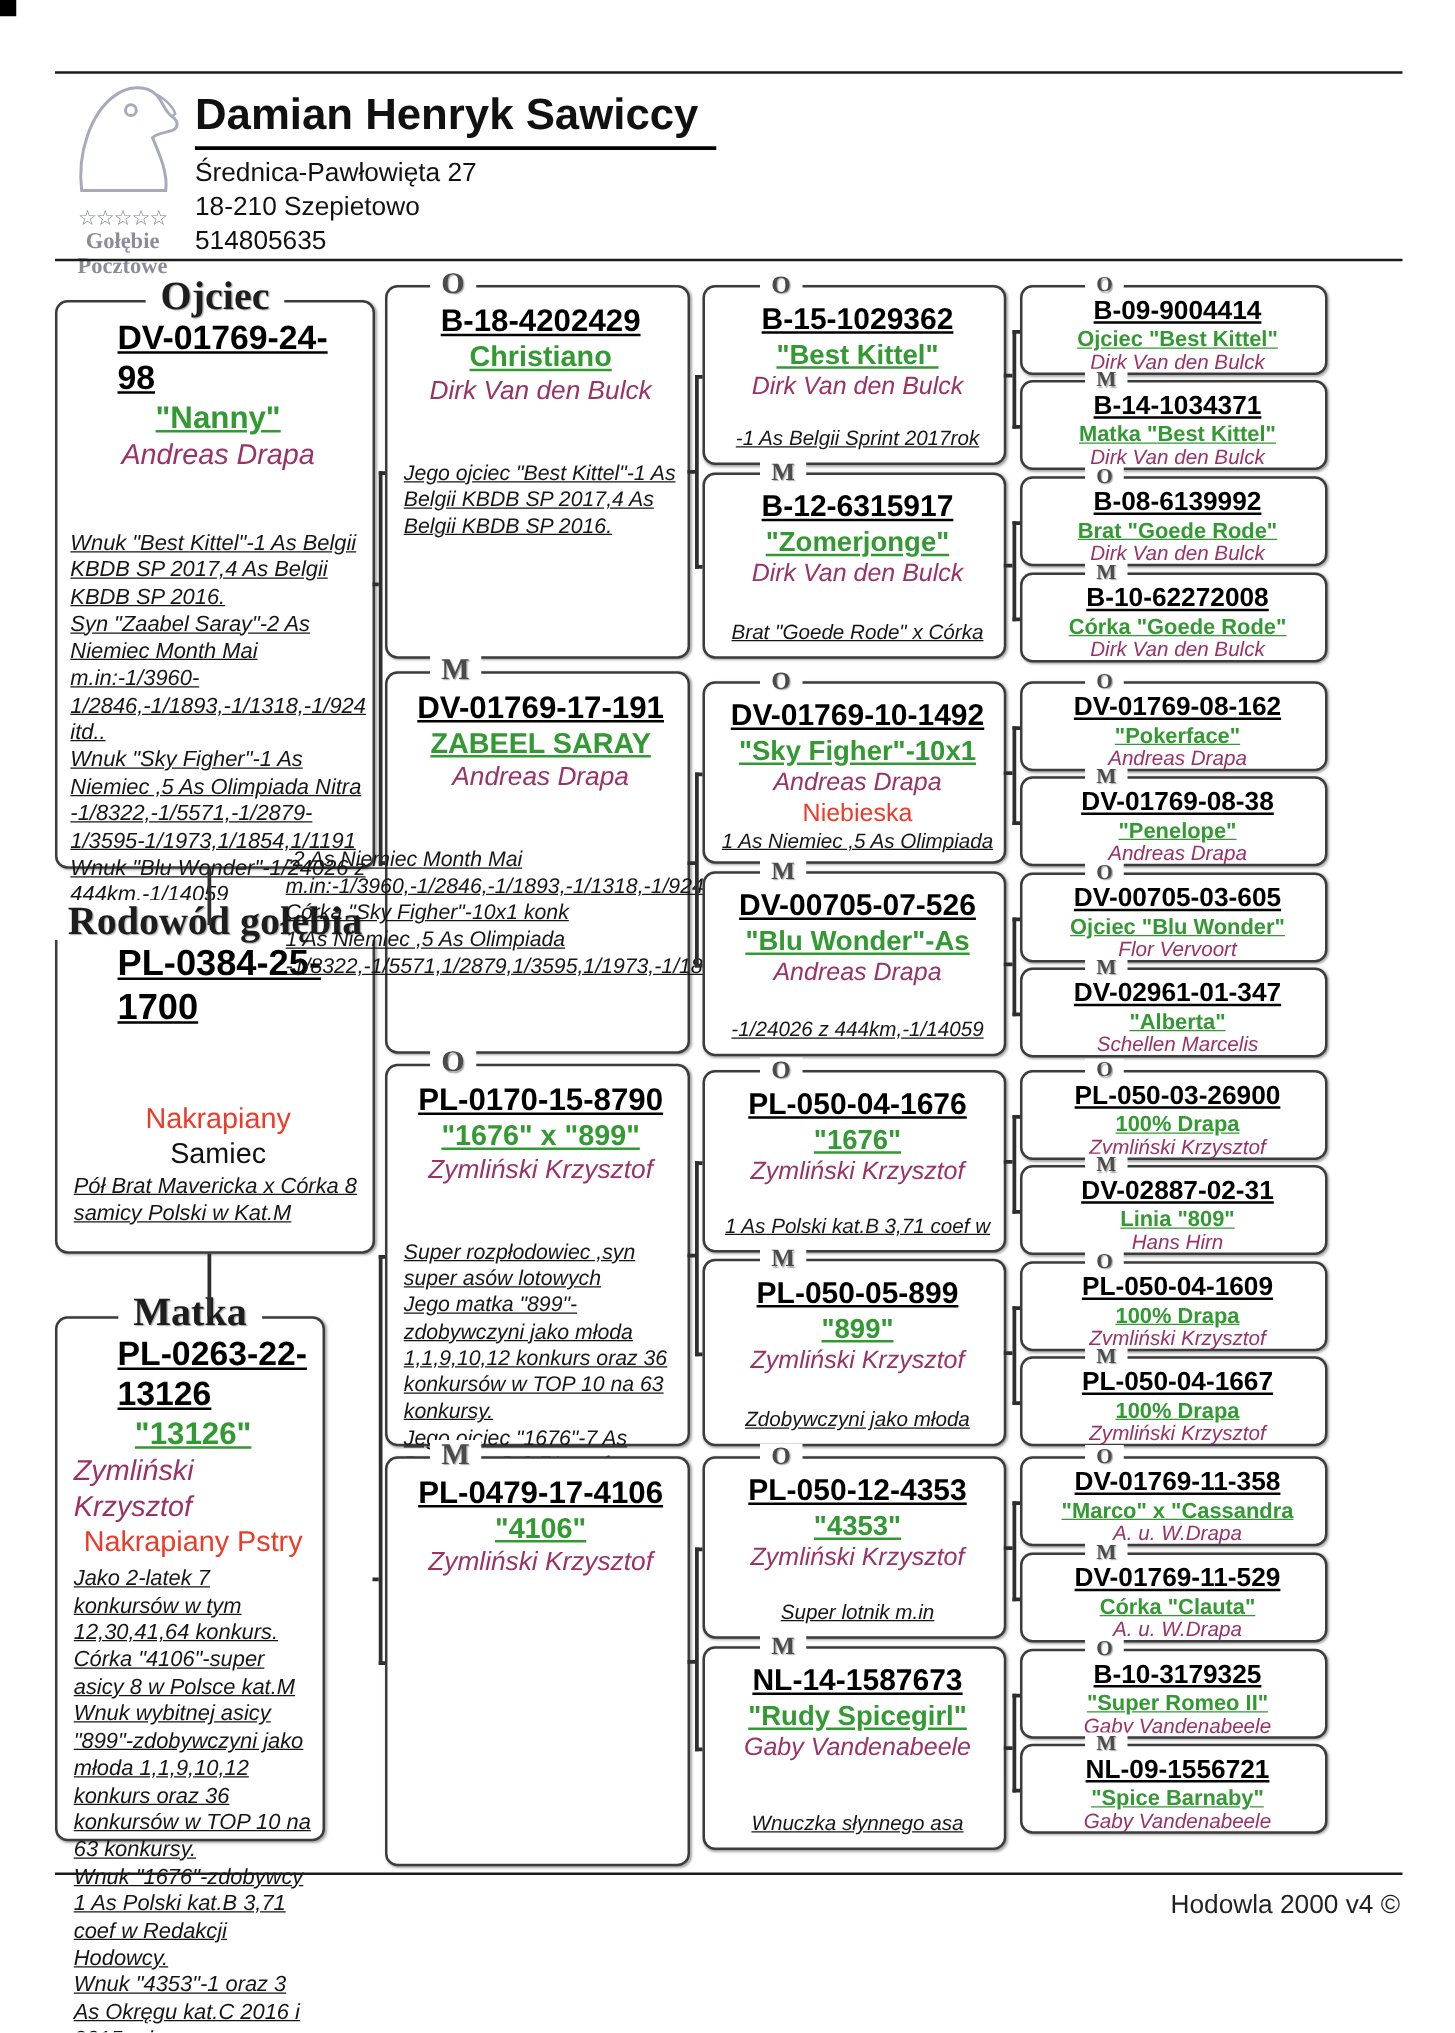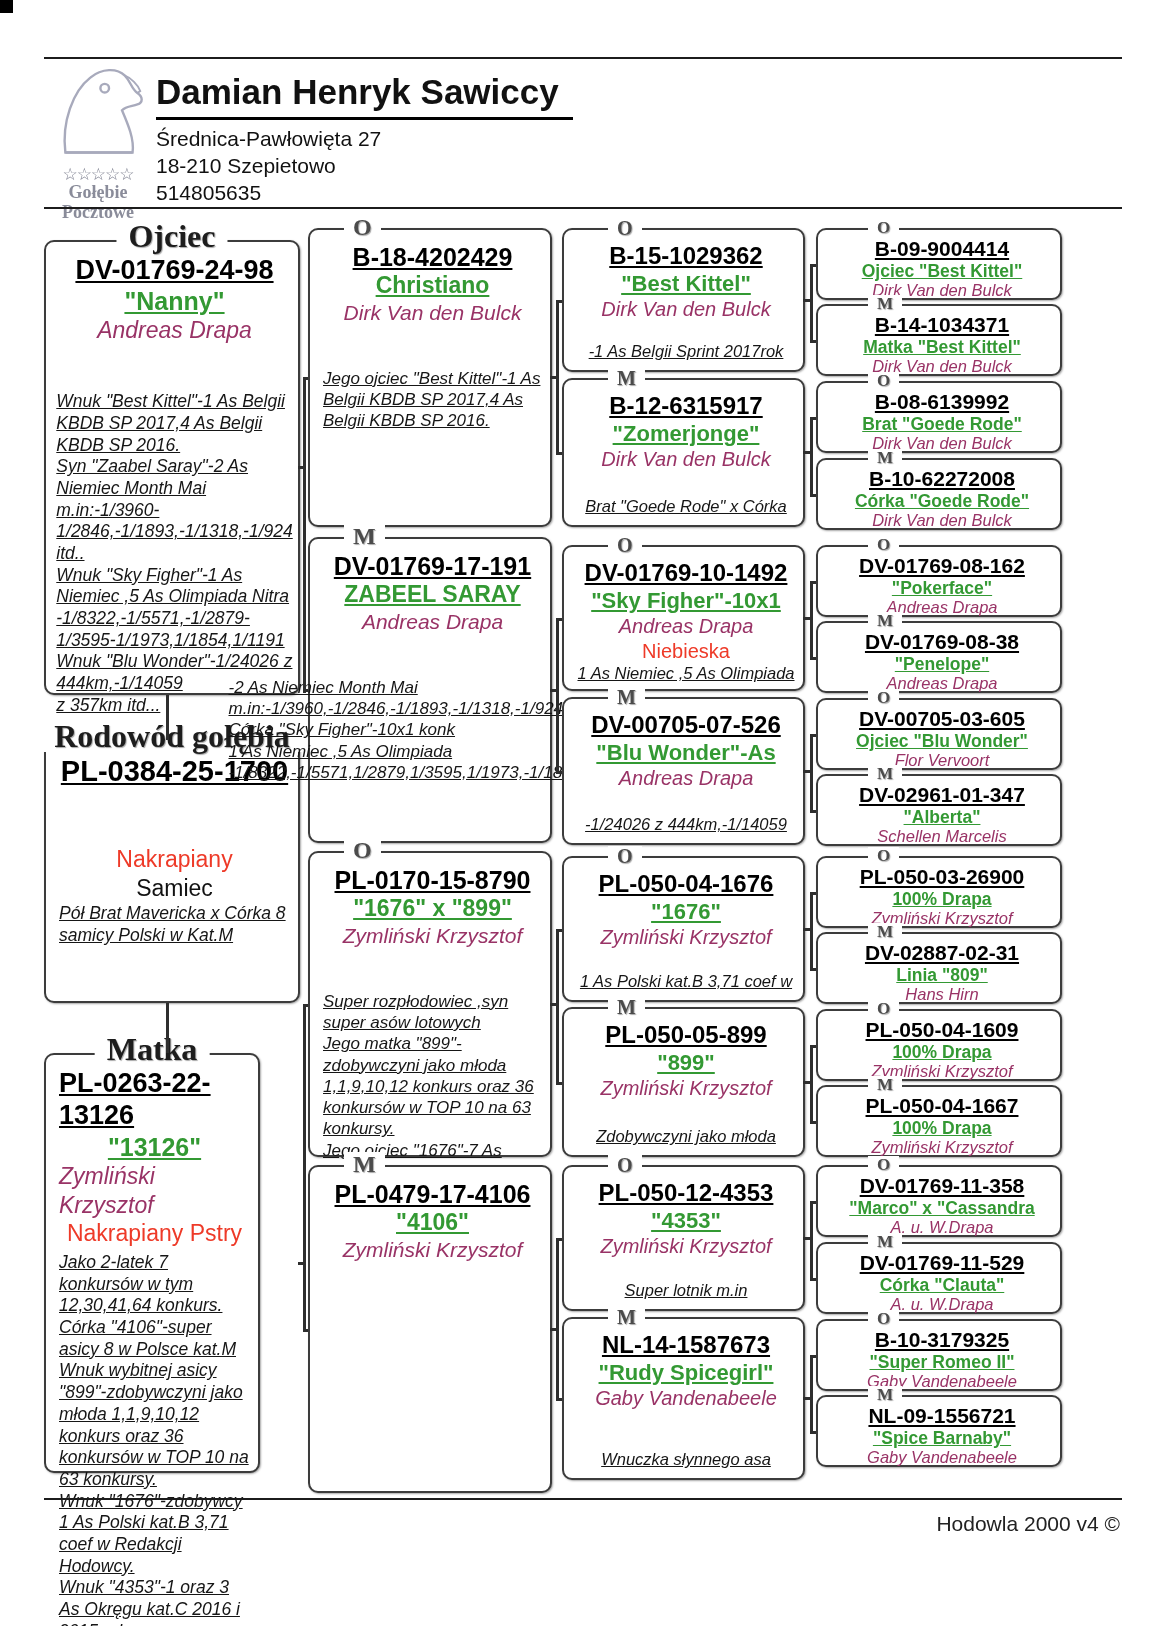--- a/index.html
+++ b/index.html
@@ -35,21 +35,21 @@
   .c4 .tag{left:50px;font-size:17px;top:-11px;}
   .sec-tag{left:50%;transform:translateX(-50%);font-size:32px;color:#1d1d1d;top:-22px;
            white-space:nowrap;padding:0 12px;}
   .ring{font-weight:bold;text-decoration:underline;color:#000;line-height:1.2;}
   .pname{font-weight:bold;text-decoration:underline;color:var(--green);line-height:1.2;}
   .fancier{font-style:italic;color:var(--purple);line-height:1.25;}
   .colorline{color:var(--red);line-height:1.25;}
   .sexline{color:#111;line-height:1.3;}
   .desc{font-style:italic;text-decoration:underline;color:#161616;white-space:pre-line;}
   
-  .c1 .ring{font-size:27px;}  .c1 .pname{font-size:25px;} .c1 .fancier{font-size:23px;}
+  .c1 .ring{font-size:27px;margin-left:35px;}  .c1 .pname{font-size:25px;} .c1 .fancier{font-size:23px;}
   .c1 .colorline{font-size:23px;} .c1 .sexline{font-size:23px;}
   .c1 .desc{font-size:17.5px;line-height:1.24;}
   .c2 .ring{font-size:25px;} .c2 .pname{font-size:23px;} .c2 .fancier{font-size:21px;}
   .c2 .desc{font-size:17px;line-height:1.25;margin-top:42px;}
   .c3 .ring{font-size:24px;} .c3 .pname{font-size:22px;} .c3 .fancier{font-size:20px;}
   .c3 .colorline{font-size:20px;}
   .c3 .desc{font-size:16.5px;line-height:1.2;margin-top:auto;margin-bottom:2px;}
   .c4{padding:7px 6px 4px 12px;}
   .c4 .ring{font-size:21px;line-height:1.15;}
   .c4 .pname{font-size:17.5px;line-height:1.15;}

